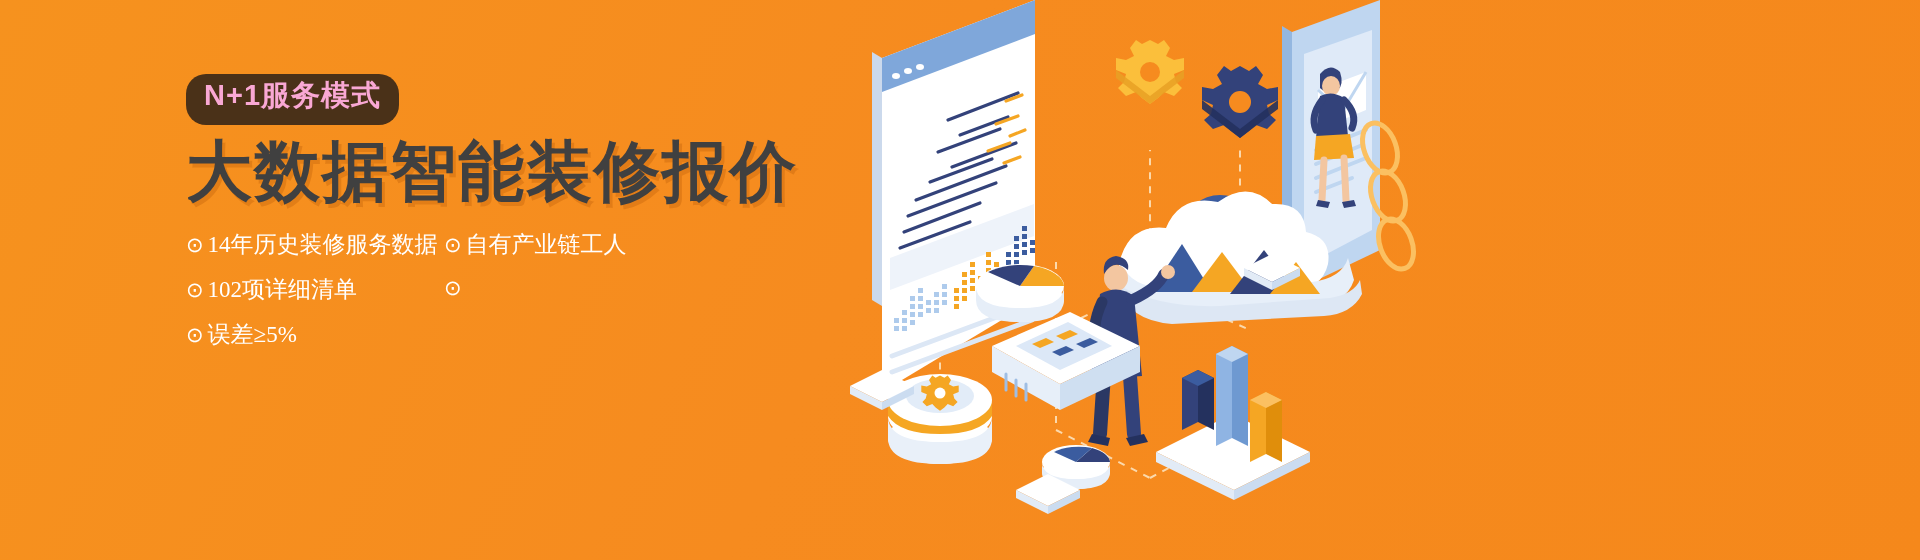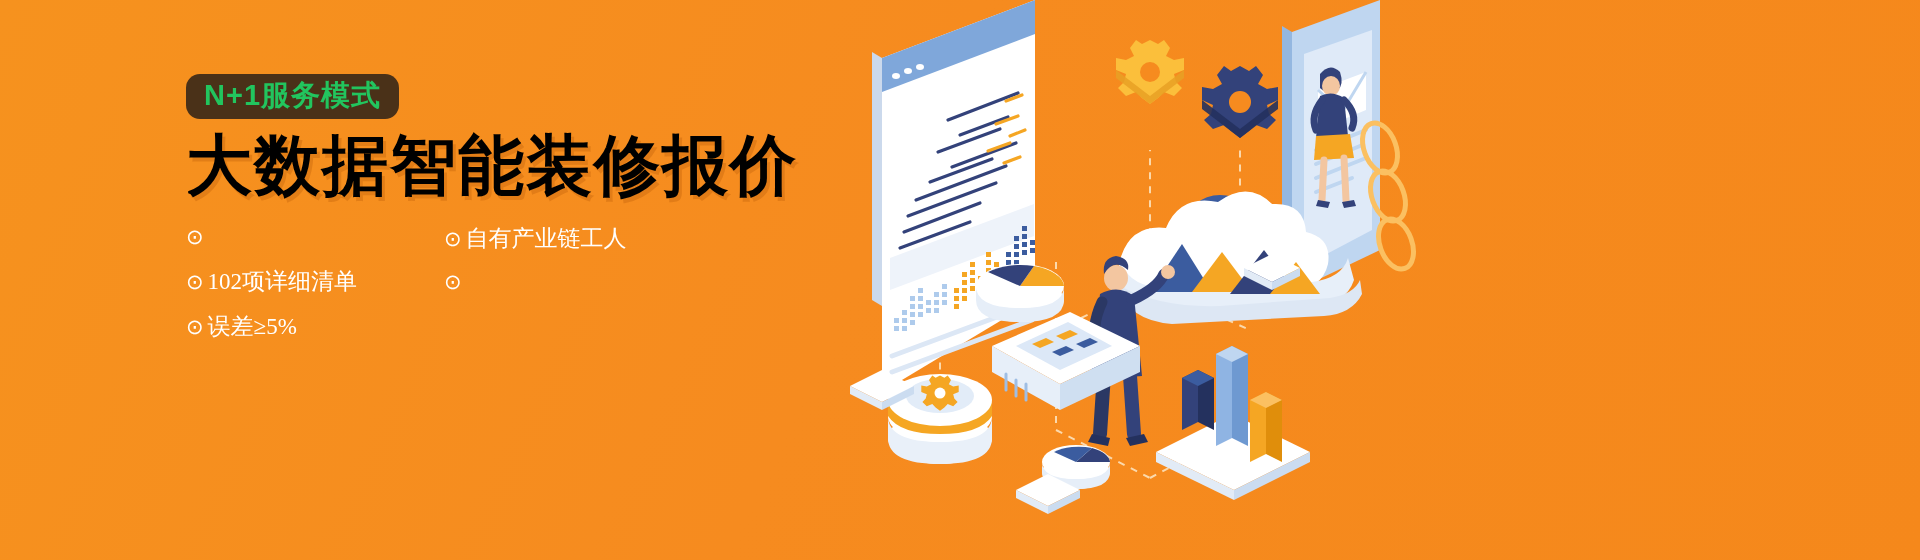--- a/index.html
+++ b/index.html
@@ -31,34 +31,34 @@
   .copy {
     position: absolute;
     left: 186px;
     top: 74px;
     width: 720px;
   }
 
   .badge {
     display: inline-block;
     background: #4A3118;
-    color: #22c55e;
-    border-radius: 14px;
-    padding: 7px 18px 9px 18px;
+    color: #f9a8d4;
+    border-radius: 20px;
+    padding: 7px 18px 15px 18px;
     font-family: "Liberation Sans", sans-serif;
     font-size: 29px;
     font-weight: 700;
     line-height: 1;
     letter-spacing: 1px;
     white-space: nowrap;
   }
 
   .headline {
     margin-top: 12px;
-    color: #000000;
+    color: #404040;
     font-family: "Liberation Sans", sans-serif;
     font-size: 66px;
     font-weight: 700;
     line-height: 1.06;
     letter-spacing: 2px;
     white-space: nowrap;
     text-shadow: 3px 4px 0 rgba(190, 95, 10, 0.35);
   }
 
   .bullets {
@@ -110,20 +110,21 @@
 
     <div class="badge">N+1服务模式</div>
 
     <div class="headline">大数据智能装修报价</div>
 
     <div class="bullets">
 
       <div class="bullet-col col-a">
         <div class="bullet">
           <span class="marker">⊙</span>
+          <span>14年历史装修服务数据</span>
         </div>
         <div class="bullet">
           <span class="marker">⊙</span>
           <span>102项详细清单</span>
         </div>
         <div class="bullet">
           <span class="marker">⊙</span>
           <span>误差≥5%</span>
         </div>
       </div>

